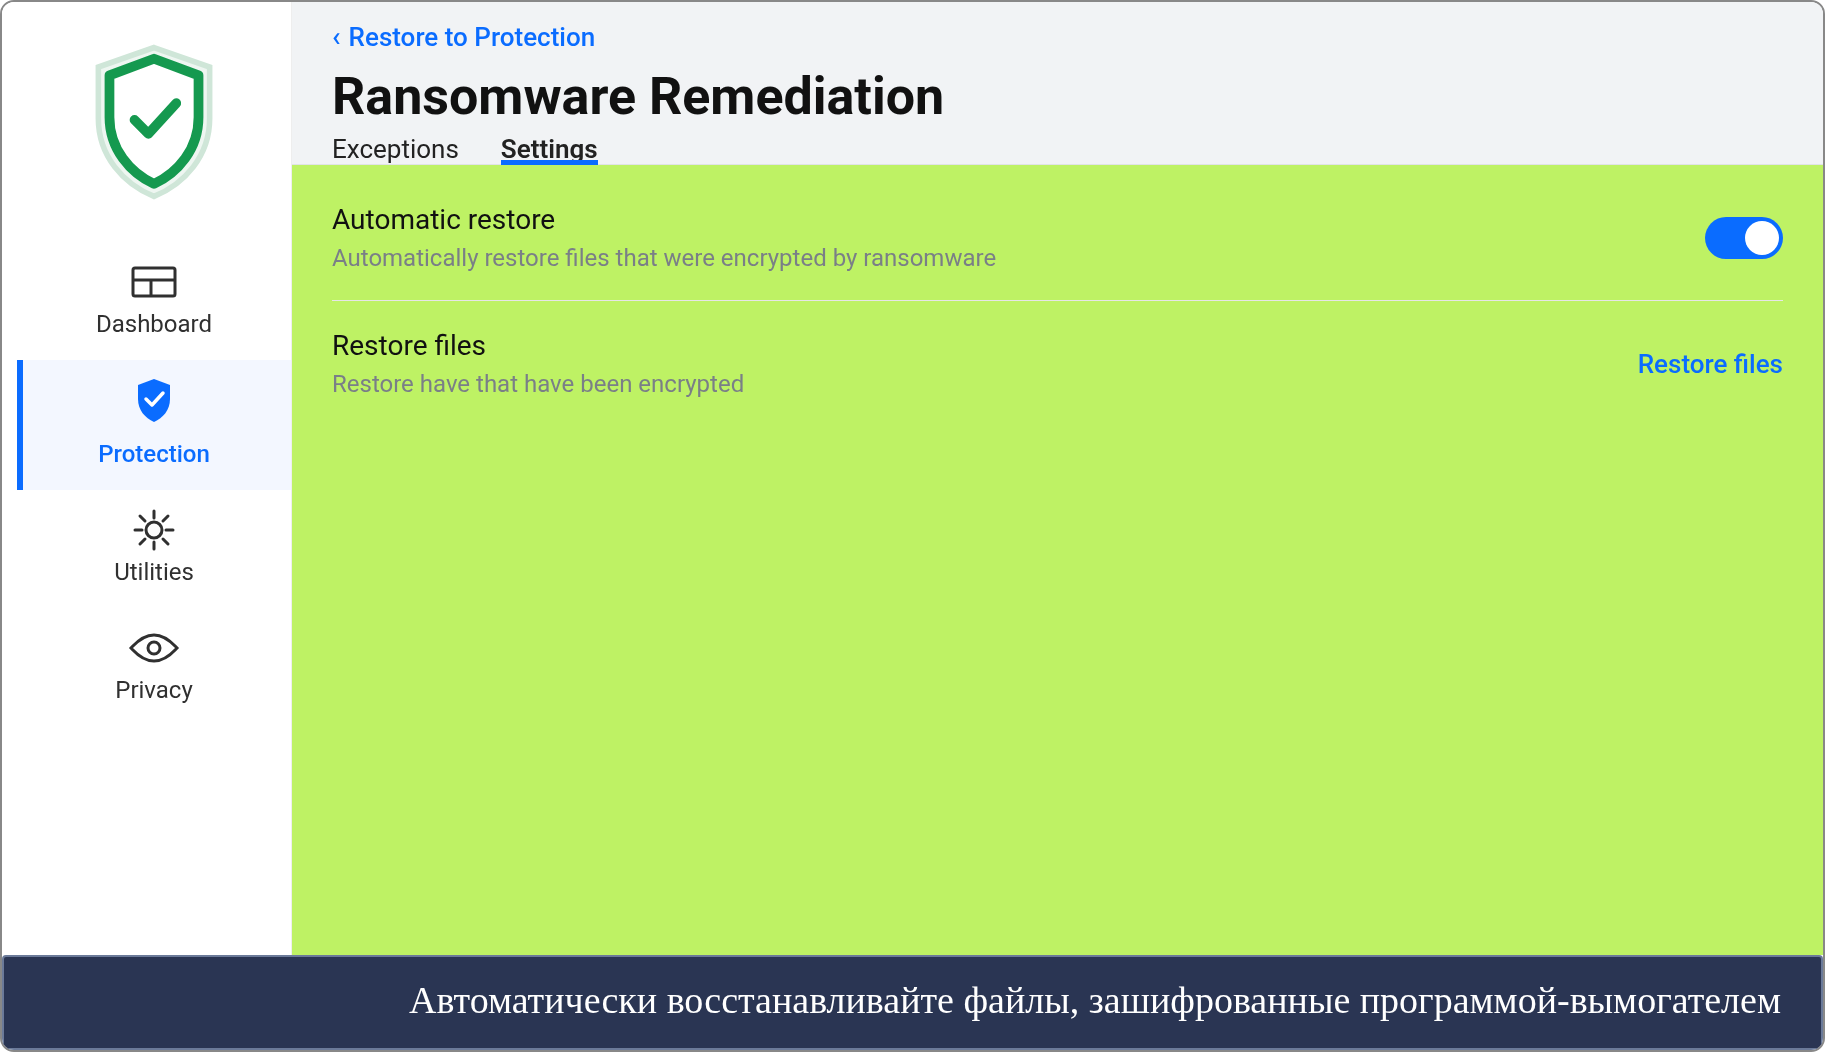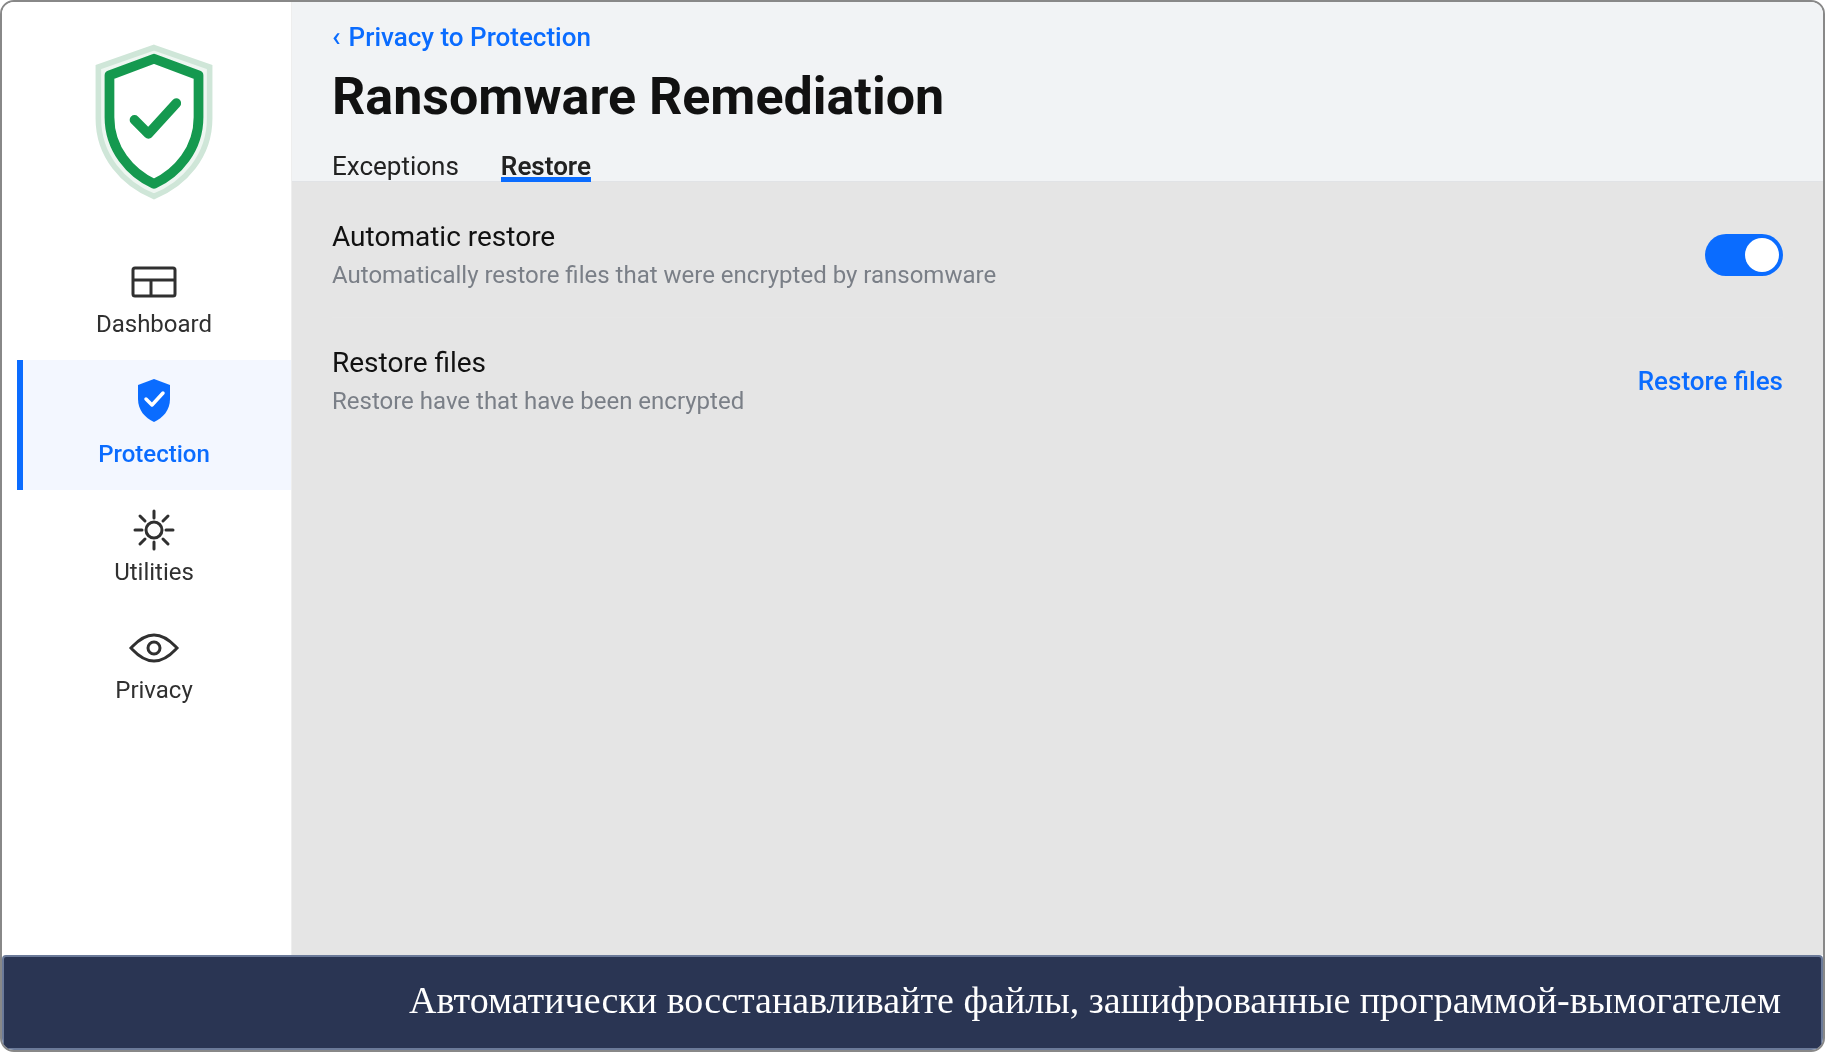--- a/index.html
+++ b/index.html
@@ -94,21 +94,21 @@
     margin-bottom: 14px;
   }
   .back-chevron {
     font-size: 28px;
     line-height: 1;
   }
   .page-title {
     font-size: 52px;
     font-weight: 700;
     color: #111;
-    margin-bottom: 24px;
+    margin-bottom: 7px;
   }
   .tabs {
     display: flex;
     gap: 42px;
   }
   .tab {
     font-size: 26px;
     color: #222;
     cursor: pointer;
     position: relative;
@@ -118,21 +118,21 @@
   }
   .tab.active::after {
     content: "";
     position: absolute;
     left: 0; right: 0; bottom: -1px;
     height: 5px;
     background: #0a6cff;
   }
   .content {
     padding: 10px 40px 20px 40px;
-    background: #e5e5e5;
+    background: #bef264;
     flex: 1;
     overflow: auto;
   }
   .setting-row {
     display: flex;
     align-items: center;
     justify-content: space-between;
     padding: 28px 0;
     border-bottom: 1px solid #e6e6e6;
   }
@@ -251,26 +251,26 @@
           <span class="nav-label">Privacy</span>
         </div>
 
       </nav>
     </aside>
 
     <main class="main">
       <div class="header">
         <div class="back-link">
           <span class="back-chevron">‹</span>
-          <span>Privacy to Protection</span>
+          <span>Restore to Protection</span>
         </div>
         <h1 class="page-title">Ransomware Remediation</h1>
         <div class="tabs">
           <div class="tab">Exceptions</div>
-          <div class="tab active">Restore</div>
+          <div class="tab active">Settings</div>
         </div>
       </div>
 
       <div class="content">
 
         <div class="setting-row">
           <div class="setting-text">
             <div class="setting-title">Automatic restore</div>
             <div class="setting-desc">Automatically restore files that were encrypted by ransomware</div>
           </div>

